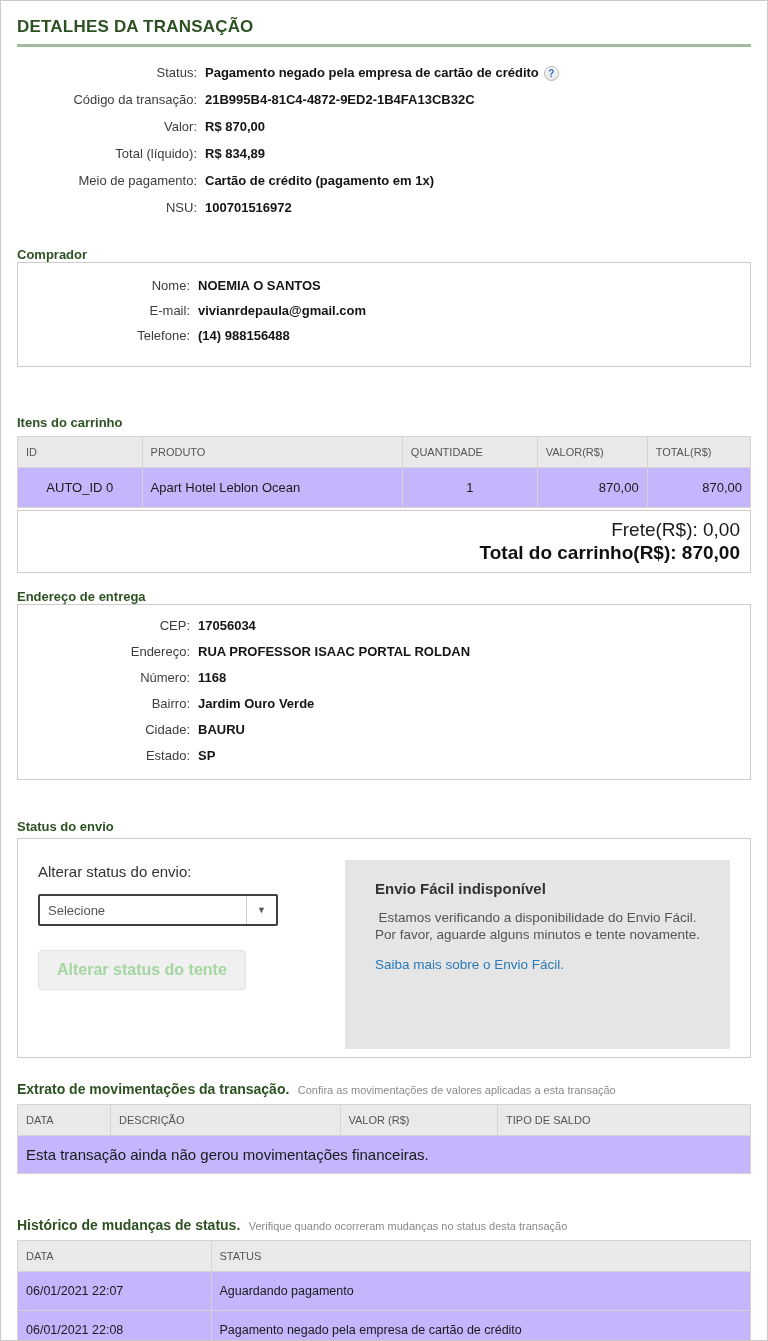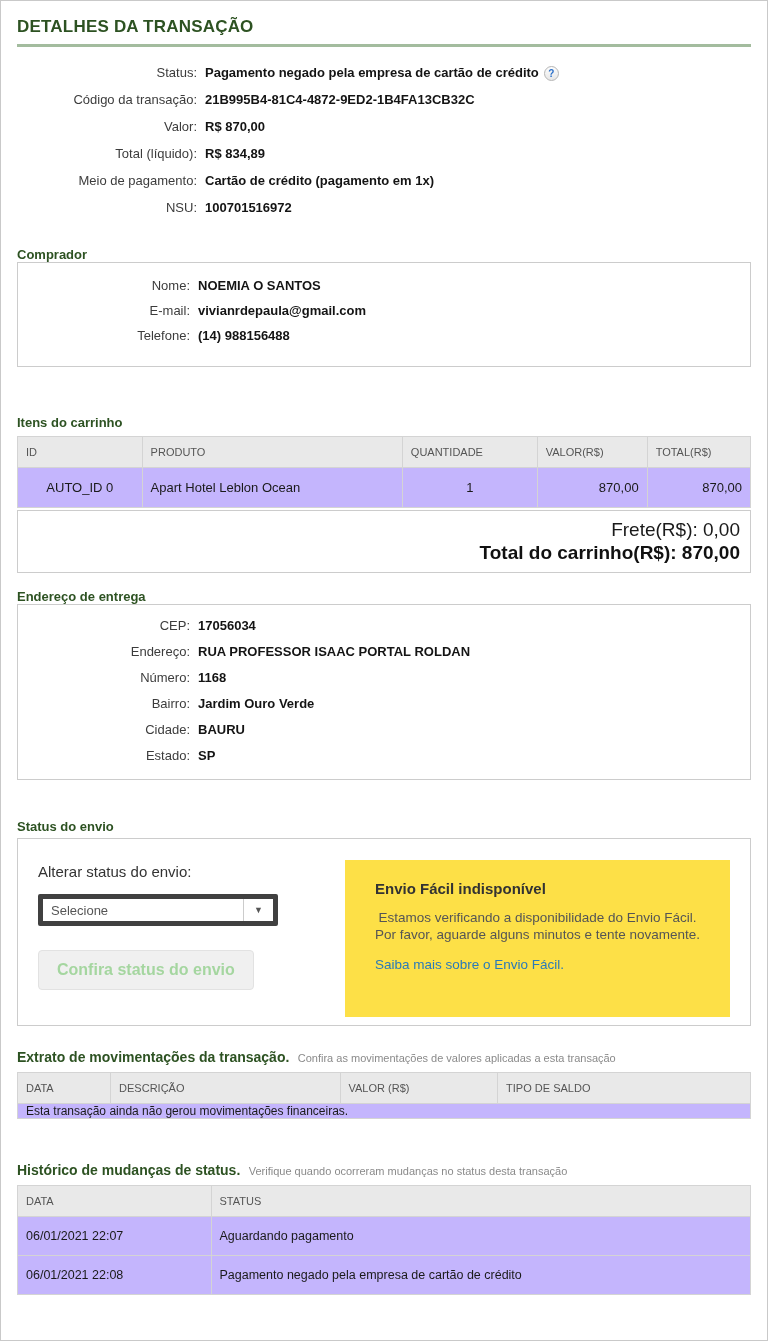--- a/index.html
+++ b/index.html
@@ -70,51 +70,51 @@
     border: 1px solid #ccc; margin-top: 2px;
     padding: 9px 10px 6px; text-align: right; font-size: 19px;
   }
   .cart-footer .frete-line { line-height: 20px; color: #1a1a1a; }
   .cart-footer .total-line { line-height: 26px; font-weight: bold; color: #111; }
   .addr-box { padding: 8px 0 10px; }
   .addr-box .detail-row { line-height: 26px; }
   
   .ship-box {
     border: 1px solid #ccc; margin-top: 4px;
-    height: 188px; padding: 0 20px; display: flex;
+    height: 220px; padding: 0 20px; display: flex;
   }
   .ship-left { width: 285px; flex-shrink: 0; padding-top: 24px; }
   .ship-label { font-size: 15px; color: #333; }
   .fake-select {
     margin-top: 14px; width: 240px; height: 32px;
-    border: 5px solid #404040; border-radius: 2px; background: #fff;
+    border: 2px solid #404040; border-radius: 2px; background: #fff;
     display: flex; align-items: center; cursor: pointer; gap: 40px;
   }
   .fake-select .sel-text { flex: 1; padding-left: 8px; font-size: 13px; color: #555; }
   .fake-select .sel-arrow {
     width: 30px; align-self: stretch; border-left: 1px solid #ccc;
     display: flex; align-items: center; justify-content: center;
     color: #555; font-size: 9px;
   }
   .ship-button {
     margin-top: 24px; display: inline-block;
     background: #f0f0f0; border: 1px solid #e2e2e2; border-radius: 4px;
     color: #a5d6a0; font-weight: bold; font-size: 16px;
     font-family: "Liberation Sans", sans-serif;
     padding: 10px 18px; cursor: default;
   }
   .notice-box {
-    flex: 1; background: #fde047; margin: 21px 0 8px 22px;
+    flex: 1; background: #e5e5e5; margin: 21px 0 8px 22px;
     padding: 20px 30px;
   }
   .notice-title { font-size: 15px; font-weight: bold; color: #333; }
   .notice-text { margin-top: 13px; font-size: 13.5px; color: #555; line-height: 1.23; text-align: center; }
   .notice-link { margin-top: 14px; font-size: 13.5px; color: #2a7ab9; cursor: pointer; display: inline-block; text-decoration: none; }
   
-  .small-cell { font-size: 12px; padding: 0 8px; }
+  .small-cell { font-size: 15px; padding: 10px 8px; }
   .hist-cell { font-size: 12.5px; padding: 12px 8px; }
   
   col.cart-id { width: 17%; } col.cart-prod { width: 35.5%; } col.cart-qty { width: 18.4%; }
   col.cart-val { width: 15%; } col.cart-tot { width: 14.1%; }
   col.st-data { width: 12.7%; } col.st-desc { width: 31.3%; } col.st-val { width: 21.5%; } col.st-tipo { width: 34.5%; }
   col.h-data { width: 26.4%; } col.h-status { width: 73.6%; }
 </style>
 </head>
 <body>
 
@@ -225,21 +225,21 @@
 </div>
 
 <div class="section-title mt-envio">Status do envio</div>
 <div class="ship-box">
   <div class="ship-left">
     <div class="ship-label">Alterar status do envio:</div>
     <div class="fake-select">
       <span class="sel-text">Selecione</span>
       <span class="sel-arrow">▼</span>
     </div>
-    <button class="ship-button">Confira status do envio</button>
+    <button class="ship-button">Alterar status do tente</button>
   </div>
   <div class="notice-box">
     <div class="notice-title">Envio Fácil indisponível</div>
     <div class="notice-text">
       <div>Estamos verificando a disponibilidade do Envio Fácil.</div>
       <div>Por favor, aguarde alguns minutos e tente novamente.</div>
     </div>
     <a class="notice-link">Saiba mais sobre o Envio Fácil.</a>
   </div>
 </div>

